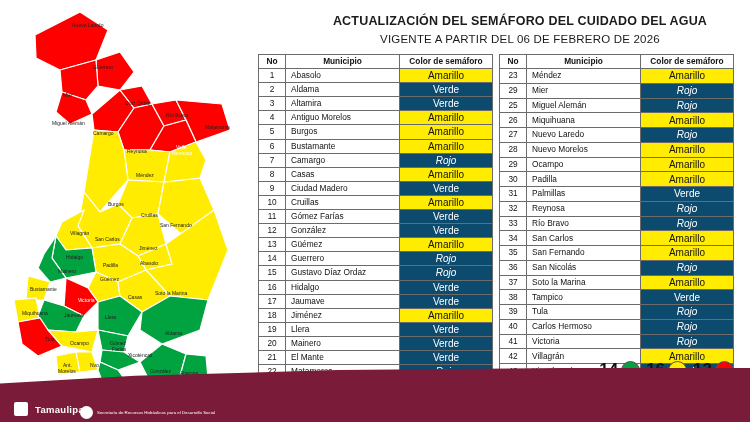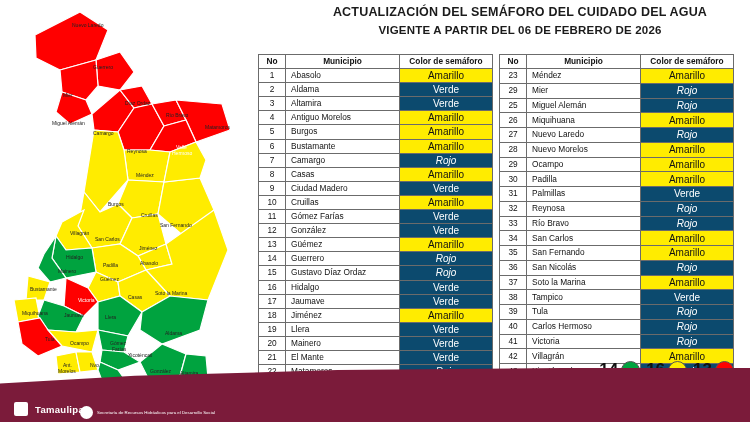--- a/index.html
+++ b/index.html
@@ -6,29 +6,29 @@
   body{
     width:750px;height:422px;
     background:#ffffff;
     font-family:"Liberation Sans", sans-serif;
     overflow:hidden;
     position:relative;
   }
   
   .title-block{
     position:absolute;
-    left:300px; top:4px; width:440px;
+    left:300px; top:13px; width:440px;
     text-align:center;
   }
   .title-line1{
     font-size:12.5px;font-weight:bold;color:#1b1b1b;letter-spacing:.2px;
     line-height:16px;
   }
   .title-line2{
-    font-size:11.5px;font-weight:bold;color:#1b1b1b;letter-spacing:.2px;
+    font-size:11.5px;font-weight:normal;color:#1b1b1b;letter-spacing:.2px;
     line-height:16px;margin-top:2px;
   }
   
   .map-area{
     position:absolute;left:0;top:0;width:270px;height:390px;
   }
   .map-svg{position:absolute;left:0;top:0;}
   .map-label{
     position:absolute;font-size:5px;color:#222;white-space:nowrap;
   }

